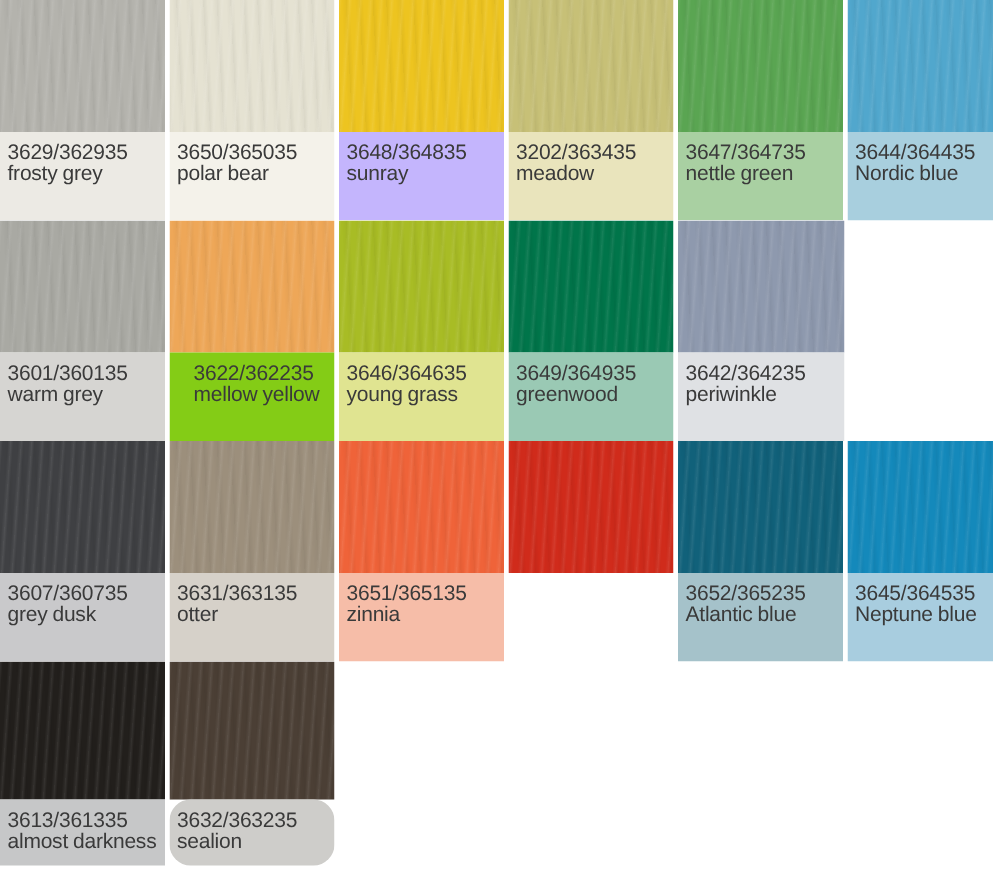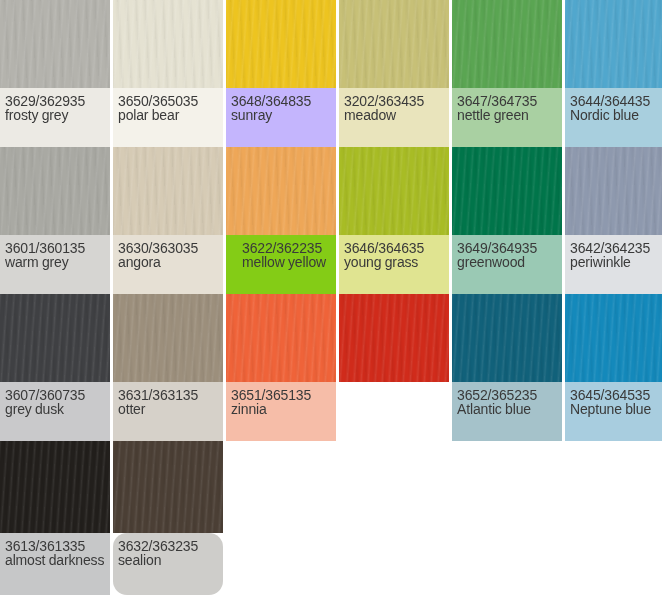--- a/index.html
+++ b/index.html
@@ -82,21 +82,21 @@
     padding: 6px 5px 0 5px;
     font-size: 14px;
     line-height: 14px;
     color: #3a3a3a;
     letter-spacing: -0.15px;
     word-spacing: -0.4px;
     overflow: hidden;
   }
   .row-last .swatch-label {
     top: 92px;
-    height: 62px;
+    height: 44px;
   }
 
   .swatch-spacer {
     flex: 1 1 auto;
     background: #ffffff;
   }
 </style>
 </head>
 <body>
 
@@ -124,24 +124,20 @@
       </div>
       <div class="swatch-cell cell-wide">
         <div class="swatch-color" style="background: rgb(81, 167, 205);"></div>
         <div class="swatch-label" style="background: rgb(168, 207, 222);">3644/364435 Nordic blue</div>
       </div>
     </div>
     <div class="swatch-row">
       <div class="swatch-cell">
         <div class="swatch-color" style="background: rgb(169, 169, 163);"></div>
         <div class="swatch-label" style="background: rgb(214, 213, 210);">3601/360135 warm grey</div>
-      </div>
-      <div class="swatch-cell">
-        <div class="swatch-color" style="background: rgb(214, 203, 181);"></div>
-        <div class="swatch-label" style="background: rgb(230, 224, 212);">3630/363035 angora</div>
       </div>
       <div class="swatch-cell">
         <div class="swatch-color" style="background: rgb(238, 167, 88);"></div>
         <div class="swatch-label" style="background: #84cc16; padding-left: 16px;">3622/362235 mellow yellow</div>
       </div>
       <div class="swatch-cell">
         <div class="swatch-color" style="background: rgb(168, 188, 37);"></div>
         <div class="swatch-label" style="background: rgb(224, 228, 145);">3646/364635 young grass</div>
       </div>
       <div class="swatch-cell">

